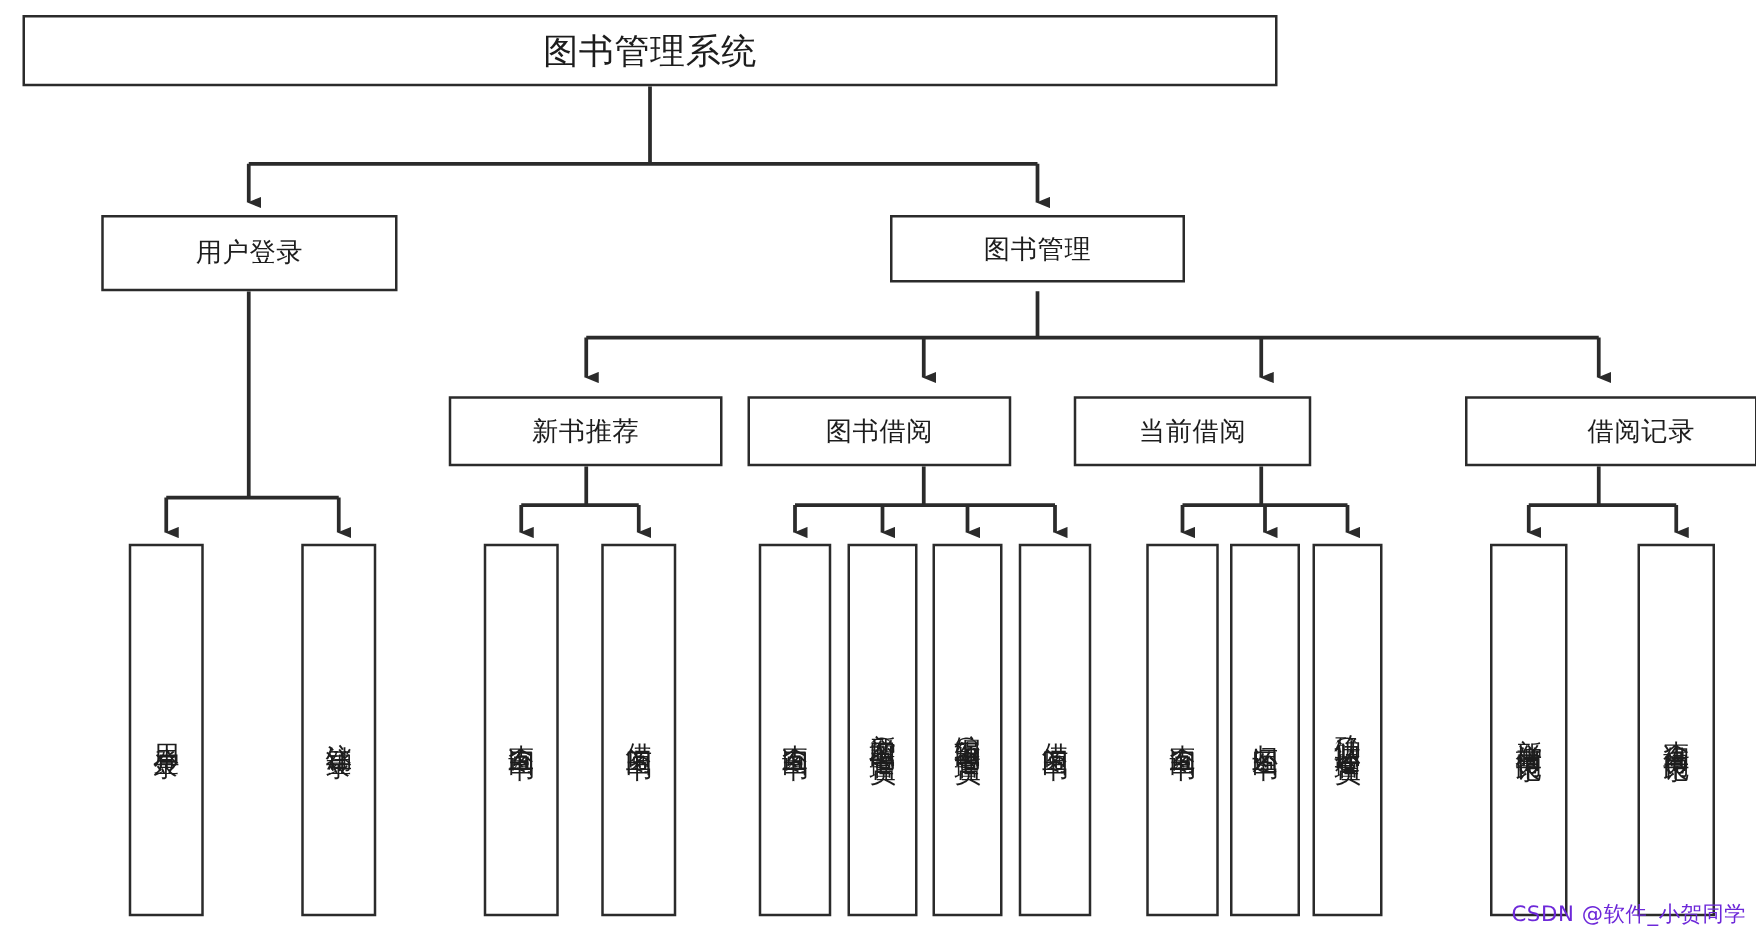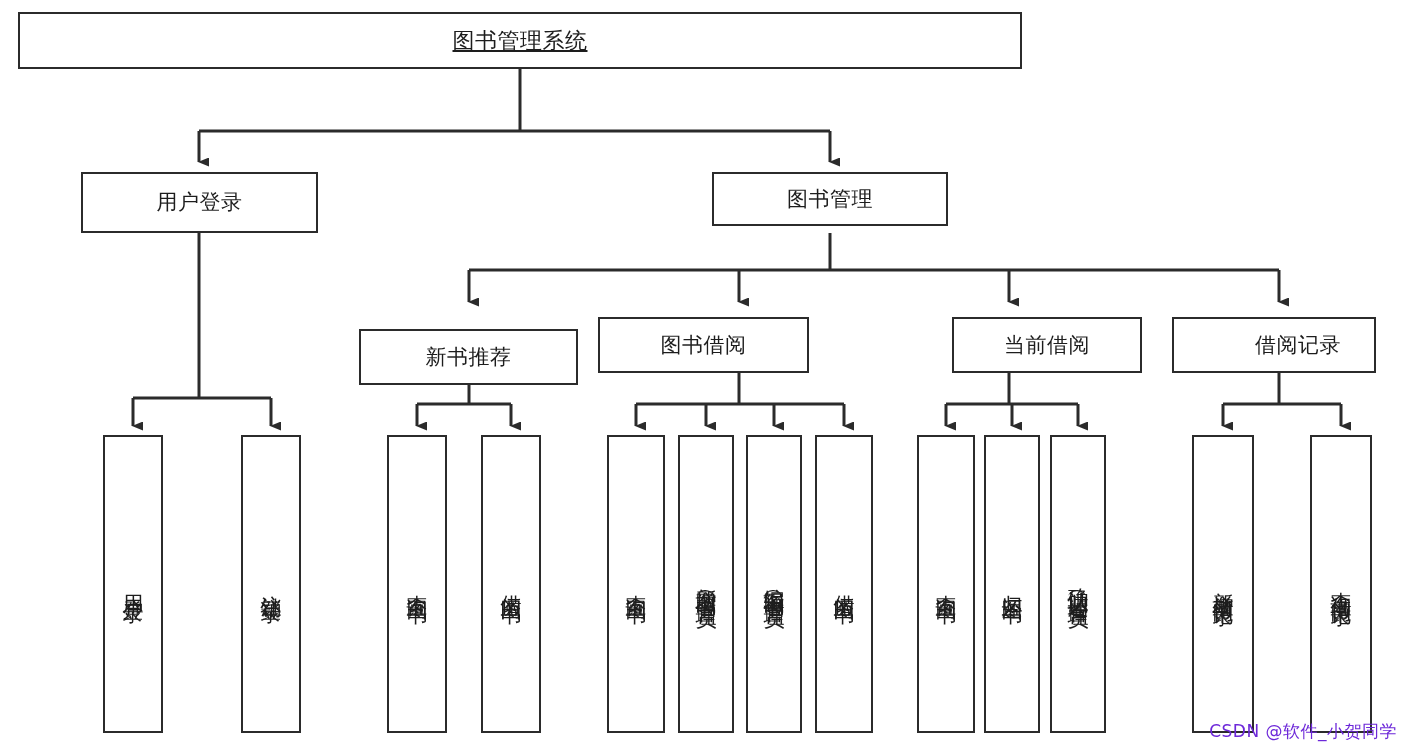--- a/index.html
+++ b/index.html
@@ -40,21 +40,21 @@
     display: block;
     text-align: center;
     line-height: 1.18;
     letter-spacing: 0.5px;
   }
   
   .node.horiz .label {
     writing-mode: horizontal-tb;
     font-size: 21px;
   }
-  .node.root .label { font-size: 22px; text-decoration: underline; }
+  .node.root .label { font-size: 28px; }
   
   .node.vert {
     align-items: center;
     justify-content: center;
     padding: 6px 2px;
   }
   .node.vert .label {
     writing-mode: vertical-rl;
     text-orientation: upright;
     font-size: 21px;
@@ -132,30 +132,30 @@
     <span class="label">图书管理系统</span>
   </div>
 
   <div class="node horiz" style="left:81px; top:172px; width:237px; height:61px;">
     <span class="label">用户登录</span>
   </div>
   <div class="node horiz" style="left:712px; top:172px; width:236px; height:54px;">
     <span class="label">图书管理</span>
   </div>
 
-  <div class="node horiz" style="left:359px; top:317px; width:219px; height:56px;margin-top:12px;">
+  <div class="node horiz" style="left:359px; top:317px; width:219px; height:56px;">
     <span class="label">新书推荐</span>
   </div>
   <div class="node horiz" style="left:598px; top:317px; width:211px; height:56px;">
     <span class="label">图书借阅</span>
   </div>
-  <div class="node horiz" style="left:952px; top:317px; width:190px; height:56px;">
+  <div class="node horiz" style="left:859px; top:317px; width:190px; height:56px;">
     <span class="label">当前借阅</span>
   </div>
-  <div class="node horiz" style="left:1172px; top:317px; width:204px; height:56px;padding-left:48px;">
+  <div class="node horiz" style="left:1172px; top:317px; width:234px; height:56px;padding-left:48px;">
     <span class="label">借阅记录</span>
   </div>
 
   <div class="node vert" style="left:103px; top:435px; width:60px; height:298px;">
     <span class="label">用户登录</span>
   </div>
   <div class="node vert" style="left:241px; top:435px; width:60px; height:298px;">
     <span class="label">注销登录</span>
   </div>
 

